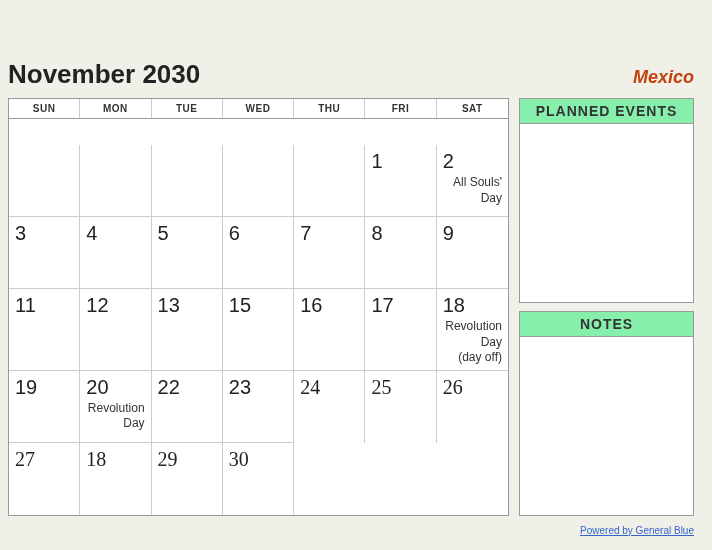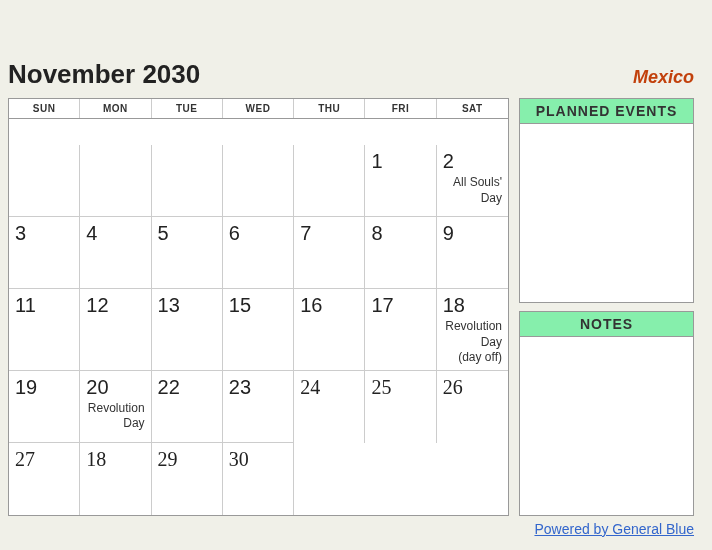--- a/index.html
+++ b/index.html
@@ -130,21 +130,21 @@
       background: #fff;
       flex: 1;
       display: flex;
       flex-direction: column;
     }
     .footer {
       text-align: right;
       margin-top: 4px;
     }
     .footer a {
-      font-size: 14px;
+      font-size: 10px;
       color: #3366cc;
       text-decoration: underline;
     }
     
     .cal-cell.last-row {
       border-bottom: none;
       font-family: Liberation Serif, serif;
     }
   </style>
 </head>

